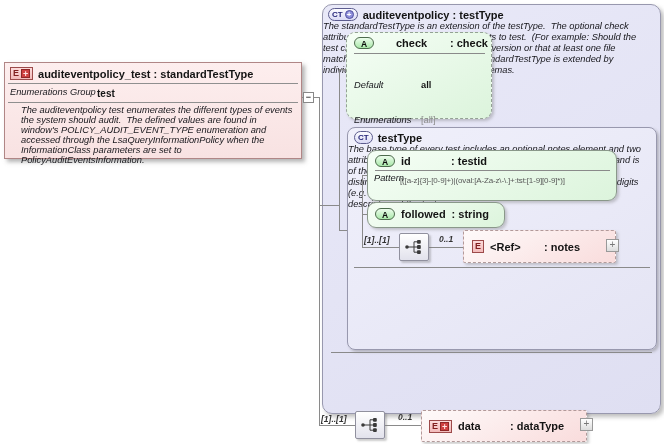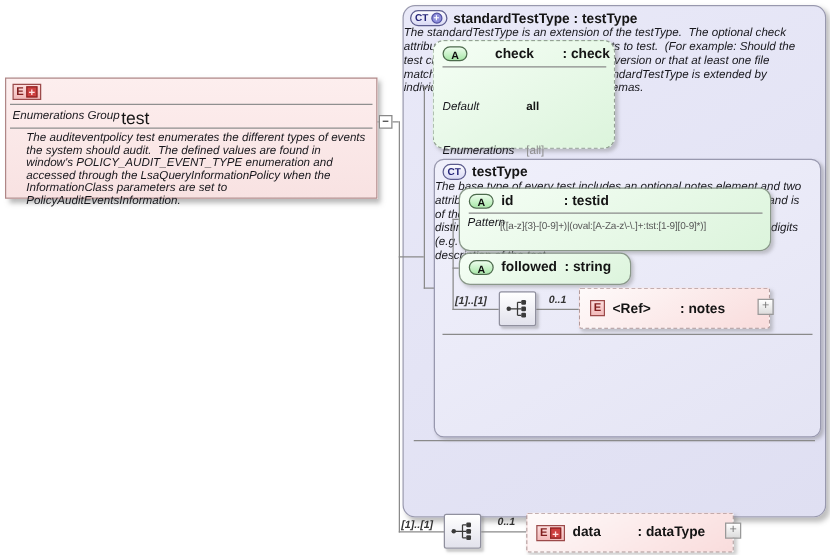--- a/index.html
+++ b/index.html
@@ -100,42 +100,43 @@
 </style>
 </head>
 <body>
 
 <div class="elem-main" style="left:4px;top:62px;width:296px;height:95px;">
   <div class="hdr-row" style="padding:4px 5px 1px 5px;">
     <span class="icon-e">
         <span>E</span>
         <span class="eplus">+</span>
       </span>
+    <span class="title">auditeventpolicy_test : standardTestType</span>
   </div>
   <div class="hdiv"></div>
   <div style="display:flex;padding:0 5px;line-height:12px;">
     <span class="facet-label" style="width:87px;flex:0 0 auto;">Enumerations Group</span>
-    <span style="font-weight:normal;font-size:14px;color:#141414;padding-top:2px;">test</span>
+    <span style="font-weight:bold;font-size:10px;color:#141414;padding-top:2px;">test</span>
   </div>
   <div class="hdiv"></div>
   <div class="annot lh10" style="position:static;margin:2px 5px 0 16px;">The auditeventpolicy test enumerates the different types of events the system should audit.  The defined values are found in window's POLICY_AUDIT_EVENT_TYPE enumeration and accessed through the LsaQueryInformationPolicy when the InformationClass parameters are set to PolicyAuditEventsInformation.</div>
 </div>
 
 <div class="cline" style="left:302px;top:97px;width:17px;height:1px;"></div>
 <div class="minus" style="left:303px;top:92px;">−</div>
 <div class="cline" style="left:319px;top:97px;width:1px;height:329px;"></div>
 <div class="cline" style="left:319px;top:205px;width:20px;height:1px;z-index:5;"></div>
 
 <div class="bigbox" style="left:322px;top:4px;width:337px;height:408px;">
   <div class="hdr-row" style="padding:3px 0 0 5px;">
     <span class="icon-ct">
         <span>CT</span>
         <span class="ctplus">+</span>
       </span>
-    <span class="title">standardTestType : testType</span>
+    <span class="title">auditeventpolicy : testType</span>
   </div>
 
   <div class="cline" style="left:16px;top:64px;width:1px;height:162px;"></div>
   <div class="cline" style="left:16px;top:64px;width:8px;height:1px;"></div>
   <div class="cline" style="left:16px;top:225px;width:9px;height:1px;"></div>
 
   <div class="attr-box b-dashed" style="left:23px;top:27px;width:144px;height:85px;">
     <div class="attr-hdr">
       <span class="icon-a">A</span>
       <span class="aname" style="min-width:48px;margin-left:16px;">check</span>

